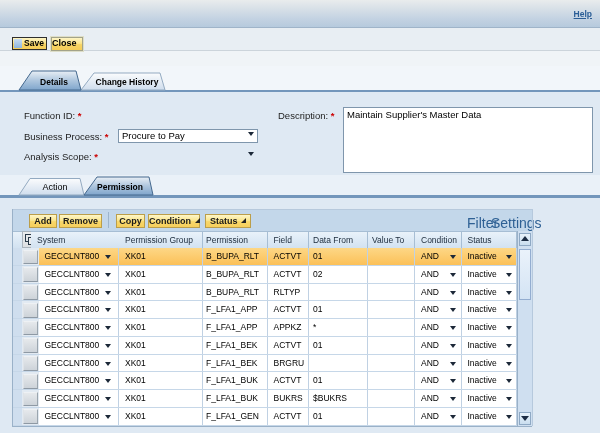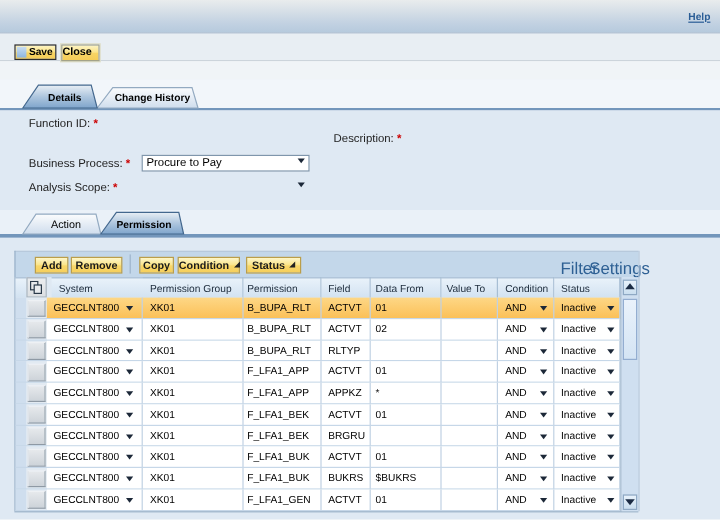--- a/index.html
+++ b/index.html
@@ -68,30 +68,31 @@
     <rect x="0" y="0" width="600" height="24" fill="#f2f6fa"></rect>
     <rect x="0" y="24" width="600" height="3" fill="#7396bb"></rect>
     <path d="M 81 24 L 94 7 L 160 7 L 165 24 Z" fill="url(#ginact)" stroke="#93aac1" stroke-width="1"></path>
     <path d="M 19 24 L 32 5 L 76 5 L 81 24 Z" fill="url(#gact)" stroke="#44688e" stroke-width="1"></path>
     <text x="54" y="18.5" font-size="8.5" font-weight="bold" fill="#000" text-anchor="middle" font-family="Liberation Sans">Details</text>
     <text x="127" y="18.5" font-size="8.5" font-weight="bold" fill="#000" text-anchor="middle" font-family="Liberation Sans">Change History</text>
   </svg>
 
   <div id="contentbg" class="abs"></div>
 
-  <div class="abs lbl" style="left:24px; top:98px;">Function ID: <span class="star">*</span></div>
+  <div class="abs lbl" style="left:24px; top:110px;">Function ID: <span class="star">*</span></div>
 
   <div class="abs lbl" style="left:24px; top:131px;">Business Process: <span class="star">*</span></div>
   <div class="abs input" style="left:118px; top:129px; width:140px; height:14px;">Procure to Pay</div>
   <div class="abs ddarrow" style="left:247.5px; top:132px;"></div>
 
   <div class="abs lbl" style="left:24px; top:151px;">Analysis Scope: <span class="star">*</span></div>
   <div class="abs ddarrow" style="left:247.5px; top:152px;"></div>
 
   <div class="abs lbl" style="left:278px; top:110px;">Description: <span class="star">*</span></div>
+  <div class="abs input" style="left:343px; top:107px; width:250px; height:66px; line-height:12px; padding-top:1px;">Maintain Supplier's Master Data</div>
 
   <svg class="abs" style="left:0;top:175px" width="600" height="24">
     <rect x="0" y="0" width="600" height="20" fill="#eaf1f8"></rect>
     <rect x="0" y="20" width="600" height="3" fill="#7396bb"></rect>
     <path d="M 19 20 L 30 3.5 L 80 3.5 L 84 20 Z" fill="url(#ginact)" stroke="#93aac1" stroke-width="1"></path>
     <path d="M 84 20 L 97 2 L 149 2 L 153 20 Z" fill="url(#gact)" stroke="#44688e" stroke-width="1"></path>
     <text x="55" y="15" font-size="9" fill="#000" text-anchor="middle" font-family="Liberation Sans">Action</text>
     <text x="120" y="15" font-size="8.5" font-weight="bold" fill="#000" text-anchor="middle" font-family="Liberation Sans">Permission</text>
   </svg>
 
@@ -106,21 +107,21 @@
   <div class="tlink" style="left:491px;">Settings</div>
 
   <div id="tbl">
       <div class="abs" style="left:12px; top:209px; width:1px; height:217px; background:#9ab1c8;"></div>
       <div class="abs" style="left:13px; top:231px; width:9px; height:17px; background:linear-gradient(to bottom,#e9f2fa,#d2e2f1); border-top:1px solid #a7bed4;"></div>
       <div class="abs" style="left:22px; top:231px; width:16.5px; height:17px; background:linear-gradient(to bottom,#ebedef,#dcdfe2); border:1px solid #aab4bd;"></div>
       <svg class="abs" style="left:25px; top:234px;" width="12" height="12">
         <rect x="0.5" y="0.5" width="6" height="7" fill="none" stroke="#2a3a4a"></rect>
         <rect x="3.5" y="3.5" width="6" height="7" fill="#e8ebee" stroke="#2a3a4a"></rect>
       </svg>
-      <div class="hdrcell" style="left:43px; width:90px; padding-left:6px;">System</div>
+      <div class="hdrcell" style="left:31px; width:90px; padding-left:6px;">System</div>
       <div class="hdrcell" style="left:119px; width:84px; padding-left:6px;">Permission Group</div>
       <div class="hdrcell" style="left:203px; width:64.5px; padding-left:3px;">Permission</div>
       <div class="hdrcell" style="left:267.5px; width:41.5px; padding-left:6px;">Field</div>
       <div class="hdrcell" style="left:309px; width:59px; padding-left:4px;">Data From</div>
       <div class="hdrcell" style="left:368px; width:47px; padding-left:4px;">Value To</div>
       <div class="hdrcell" style="left:415px; width:46.5px; padding-left:6px;">Condition</div>
       <div class="hdrcell" style="left:461.5px; width:55px; padding-left:6px;">Status</div>
       <div class="abs" style="left:13px; top:248px; width:9px; height:17.75px; background:#cfdeee;"></div>
       <div class="abs" style="left:22px; top:248px; width:16.5px; height:17.75px; background:#e2eaf2; padding:1.5px 1px 1.5px 1px;">
         <div style="width:100%;height:100%;background:linear-gradient(to bottom,#e6e9ec,#cdd3d9);border:1px solid #aeb6be; border-top-color:#eef1f4; border-left-color:#dfe3e7; border-bottom-color:#8e99a4; border-right-color:#9aa5ae;"></div>

